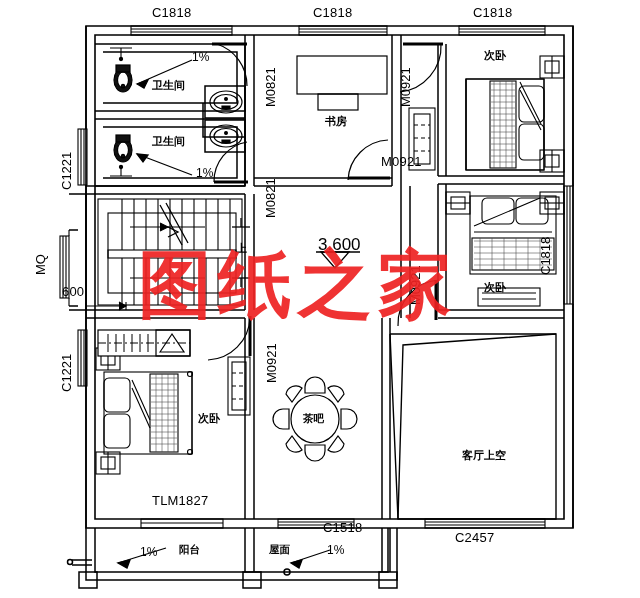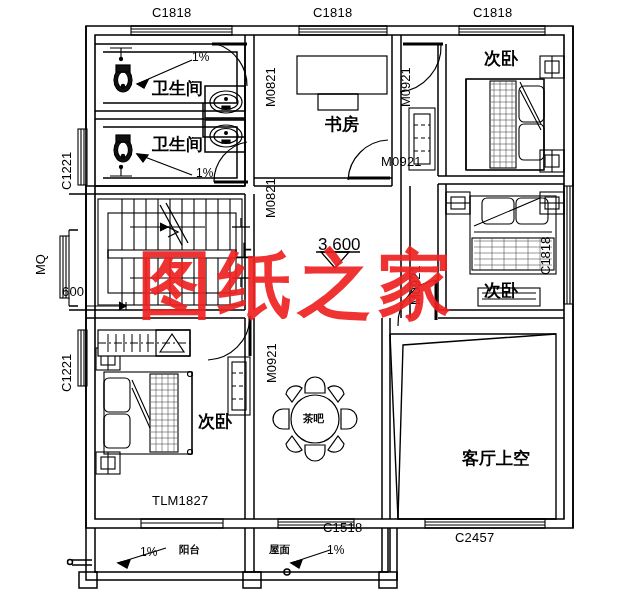--- a/index.html
+++ b/index.html
@@ -4,21 +4,21 @@
 <style>
   html,body{margin:0;padding:0;background:#ffffff;}
   body{width:640px;height:598px;overflow:hidden;
        font-family:"Liberation Sans","DejaVu Sans",sans-serif;}
   #stage{position:relative;width:640px;height:550px;background:#fff;}
   svg#plan{position:absolute;left:0;top:0;width:640px;height:598px;}
   .lbl{position:absolute;font-family:"Liberation Sans","DejaVu Sans",sans-serif;
        color:#000;white-space:nowrap;line-height:1;}
   .code{font-size:13px;letter-spacing:.2px;}
   .codeV{font-size:13px;transform-origin:left top;}
-  .room{font-size:17px;font-weight:bold;font-family:"DejaVu Sans",sans-serif;}
+  .room{font-size:11px;font-weight:bold;font-family:"DejaVu Sans",sans-serif;}
   .tiny{font-size:10.5px;font-weight:bold;font-family:"DejaVu Sans",sans-serif;}
   .pct{font-size:12px;}
   .elev{font-size:17px;}
   .wm{position:absolute;color:#ee2222;font-weight:bold;
       font-family:"DejaVu Sans",sans-serif;font-size:74px;letter-spacing:6px;
       opacity:.92;white-space:nowrap;}
 </style>
 </head>
 <body>
 

